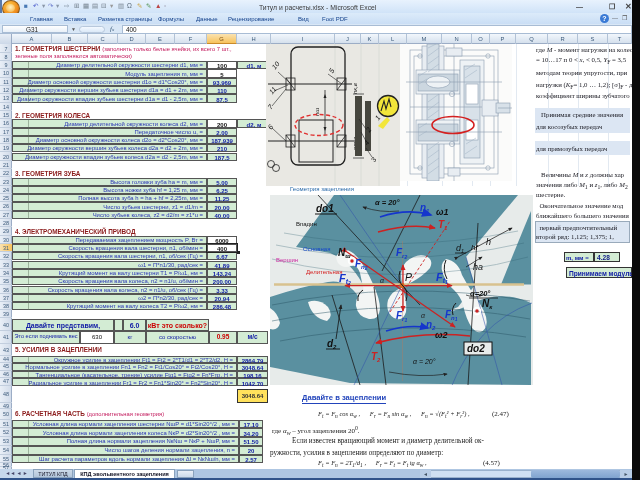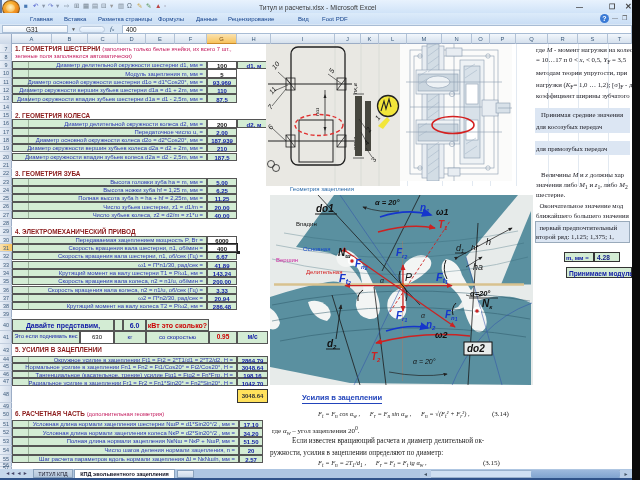--- a/index.html
+++ b/index.html
@@ -582,28 +582,28 @@
 <text x="203" y="75" font-size="9" font-style="italic" fill="#111">ha</text>
 <line x1="188" y1="62" x2="242" y2="33" stroke="#111" stroke-width="0.7" marker-end="url(#ka)" marker-start="url(#ka)"></line>
 <line x1="196" y1="72" x2="212" y2="62" stroke="#111" stroke-width="0.7" marker-end="url(#ka)"></line>
 <text x="105" y="10" font-size="7.5" font-style="italic" font-weight="bold" fill="#111">α = 20°</text>
 <text x="143" y="169" font-size="7" font-style="italic" fill="#111">α = 20°</text>
 <text x="200" y="101" font-size="7.5" font-style="italic" font-weight="bold" fill="#111">α=20°</text>
 <line x1="199" y1="103" x2="228" y2="103" stroke="#111" stroke-width="0.8"></line>
 <text x="212" y="112" font-size="10" font-style="italic" font-weight="bold" fill="#111">N<tspan font-size="6" dy="2">к</tspan></text>
 </g>
 </svg>
-<div class="abs" style="left:302px;top:393px;font-size:7.6px;font-weight:bold;color:#2244bb;border-bottom:1px solid #2244bb;padding-bottom:1px">Усилия в зацеплении</div>
+<div class="abs" style="left:302px;top:393px;font-size:7.6px;font-weight:bold;color:#2244bb;border-bottom:1px solid #2244bb;padding-bottom:1px">Давайте в зацеплении</div>
 <div class="abs" style="left:318px;top:410px;font-size:6.5px;font-family:&quot;Liberation Serif&quot;,serif;font-style:italic;color:#222;white-space:nowrap">F<sub>t</sub> = F<sub>n</sub> cos α<sub>w</sub> ,&nbsp;&nbsp;&nbsp;&nbsp;&nbsp;&nbsp;F<sub>r</sub> = F<sub>n</sub> sin α<sub>w</sub> ,&nbsp;&nbsp;&nbsp;&nbsp;&nbsp;&nbsp;F<sub>n</sub> = √(F<sub>t</sub>² + F<sub>r</sub>²) ,</div>
-<div class="abs" style="left:492px;top:410px;font-size:7px;font-family:&quot;Liberation Serif&quot;,serif;color:#222">(3.14)</div>
+<div class="abs" style="left:492px;top:410px;font-size:7px;font-family:&quot;Liberation Serif&quot;,serif;color:#222">(2.47)</div>
 <div class="abs" style="left:272px;top:425px;font-size:7px;font-family:&quot;Liberation Serif&quot;,serif;color:#222">где <i>α<sub>w</sub></i> – угол зацепления 20<sup>0</sup>.</div>
-<div class="abs" style="left:292px;top:437px;font-size:7.2px;font-family:&quot;Liberation Serif&quot;,serif;color:#222;white-space:nowrap">Если  известен  вращающий  расчета  и  диаметр  делительной  ок-</div>
+<div class="abs" style="left:292px;top:437px;font-size:7.2px;font-family:&quot;Liberation Serif&quot;,serif;color:#222;white-space:nowrap">Если  известен  вращающий  момент  и  диаметр  делительной  ок-</div>
 <div class="abs" style="left:270px;top:449px;font-size:7.2px;font-family:&quot;Liberation Serif&quot;,serif;color:#222;white-space:nowrap">ружности, усилия в зацеплении определяют по диаметр:</div>
 <div class="abs" style="left:318px;top:459px;font-size:6.5px;font-family:&quot;Liberation Serif&quot;,serif;font-style:italic;color:#222;white-space:nowrap">F<sub>t</sub> = F<sub>n</sub> = 2T<sub>1</sub>/d<sub>1</sub> ,&nbsp;&nbsp;&nbsp;&nbsp;&nbsp;&nbsp;F<sub>r</sub> = F<sub>t</sub> = F<sub>t</sub> tg α<sub>w</sub> ,</div>
-<div class="abs" style="left:483px;top:459px;font-size:7px;font-family:&quot;Liberation Serif&quot;,serif;color:#222">(3.15)</div>
+<div class="abs" style="left:483px;top:459px;font-size:7px;font-family:&quot;Liberation Serif&quot;,serif;color:#222">(4.57)</div>
 <div class="abs" style="left:0;top:469px;width:632px;height:9px;background:#aec6e2"></div>
 <div class="abs" style="left:0;top:469px;width:33px;height:9px;background:#c6d8ec;color:#446;font-size:5px;line-height:9px;text-align:center;letter-spacing:0">◄◄ ◄ ► ►►</div>
 <div class="abs" style="left:33px;top:469px;width:40px;height:9px;background:linear-gradient(#ccd9e8,#b2c5da);border:0.5px solid #8aa2bc;font-size:5.4px;color:#223;text-align:center;line-height:9px">ТИТУЛ КПД</div>
 <div class="abs" style="left:74px;top:469px;width:101px;height:9px;background:#fff;border:0.5px solid #8aa2bc;border-bottom:none;font-size:5.6px;font-weight:bold;color:#112;text-align:center;line-height:9px">КПД эвольвентного зацепления</div>
 <div class="abs" style="left:177px;top:469.5px;width:17px;height:8px;background:linear-gradient(#e8eef6,#ccdaea);border:0.5px solid #8aa2bc"></div>
 <div class="abs" style="left:420px;top:469.5px;width:212px;height:8.5px;background:#cfe0f2;border:0.5px solid #9ab2cc"></div>
 <div class="abs" style="left:420px;top:469.5px;width:11px;height:8.5px;background:#b8cde6;color:#456;font-size:5px;text-align:center;line-height:8px">◄</div>
 <div class="abs" style="left:531px;top:470px;width:89px;height:7.5px;background:linear-gradient(#9db9dd,#7fa3cf);border-radius:2px"></div>
 <div class="abs" style="left:620px;top:469.5px;width:12px;height:8.5px;background:#b8cde6;color:#456;font-size:5px;text-align:center;line-height:8px">►</div>
 <div class="abs" style="left:0;top:478px;width:632px;height:2px;background:#30538a"></div>

